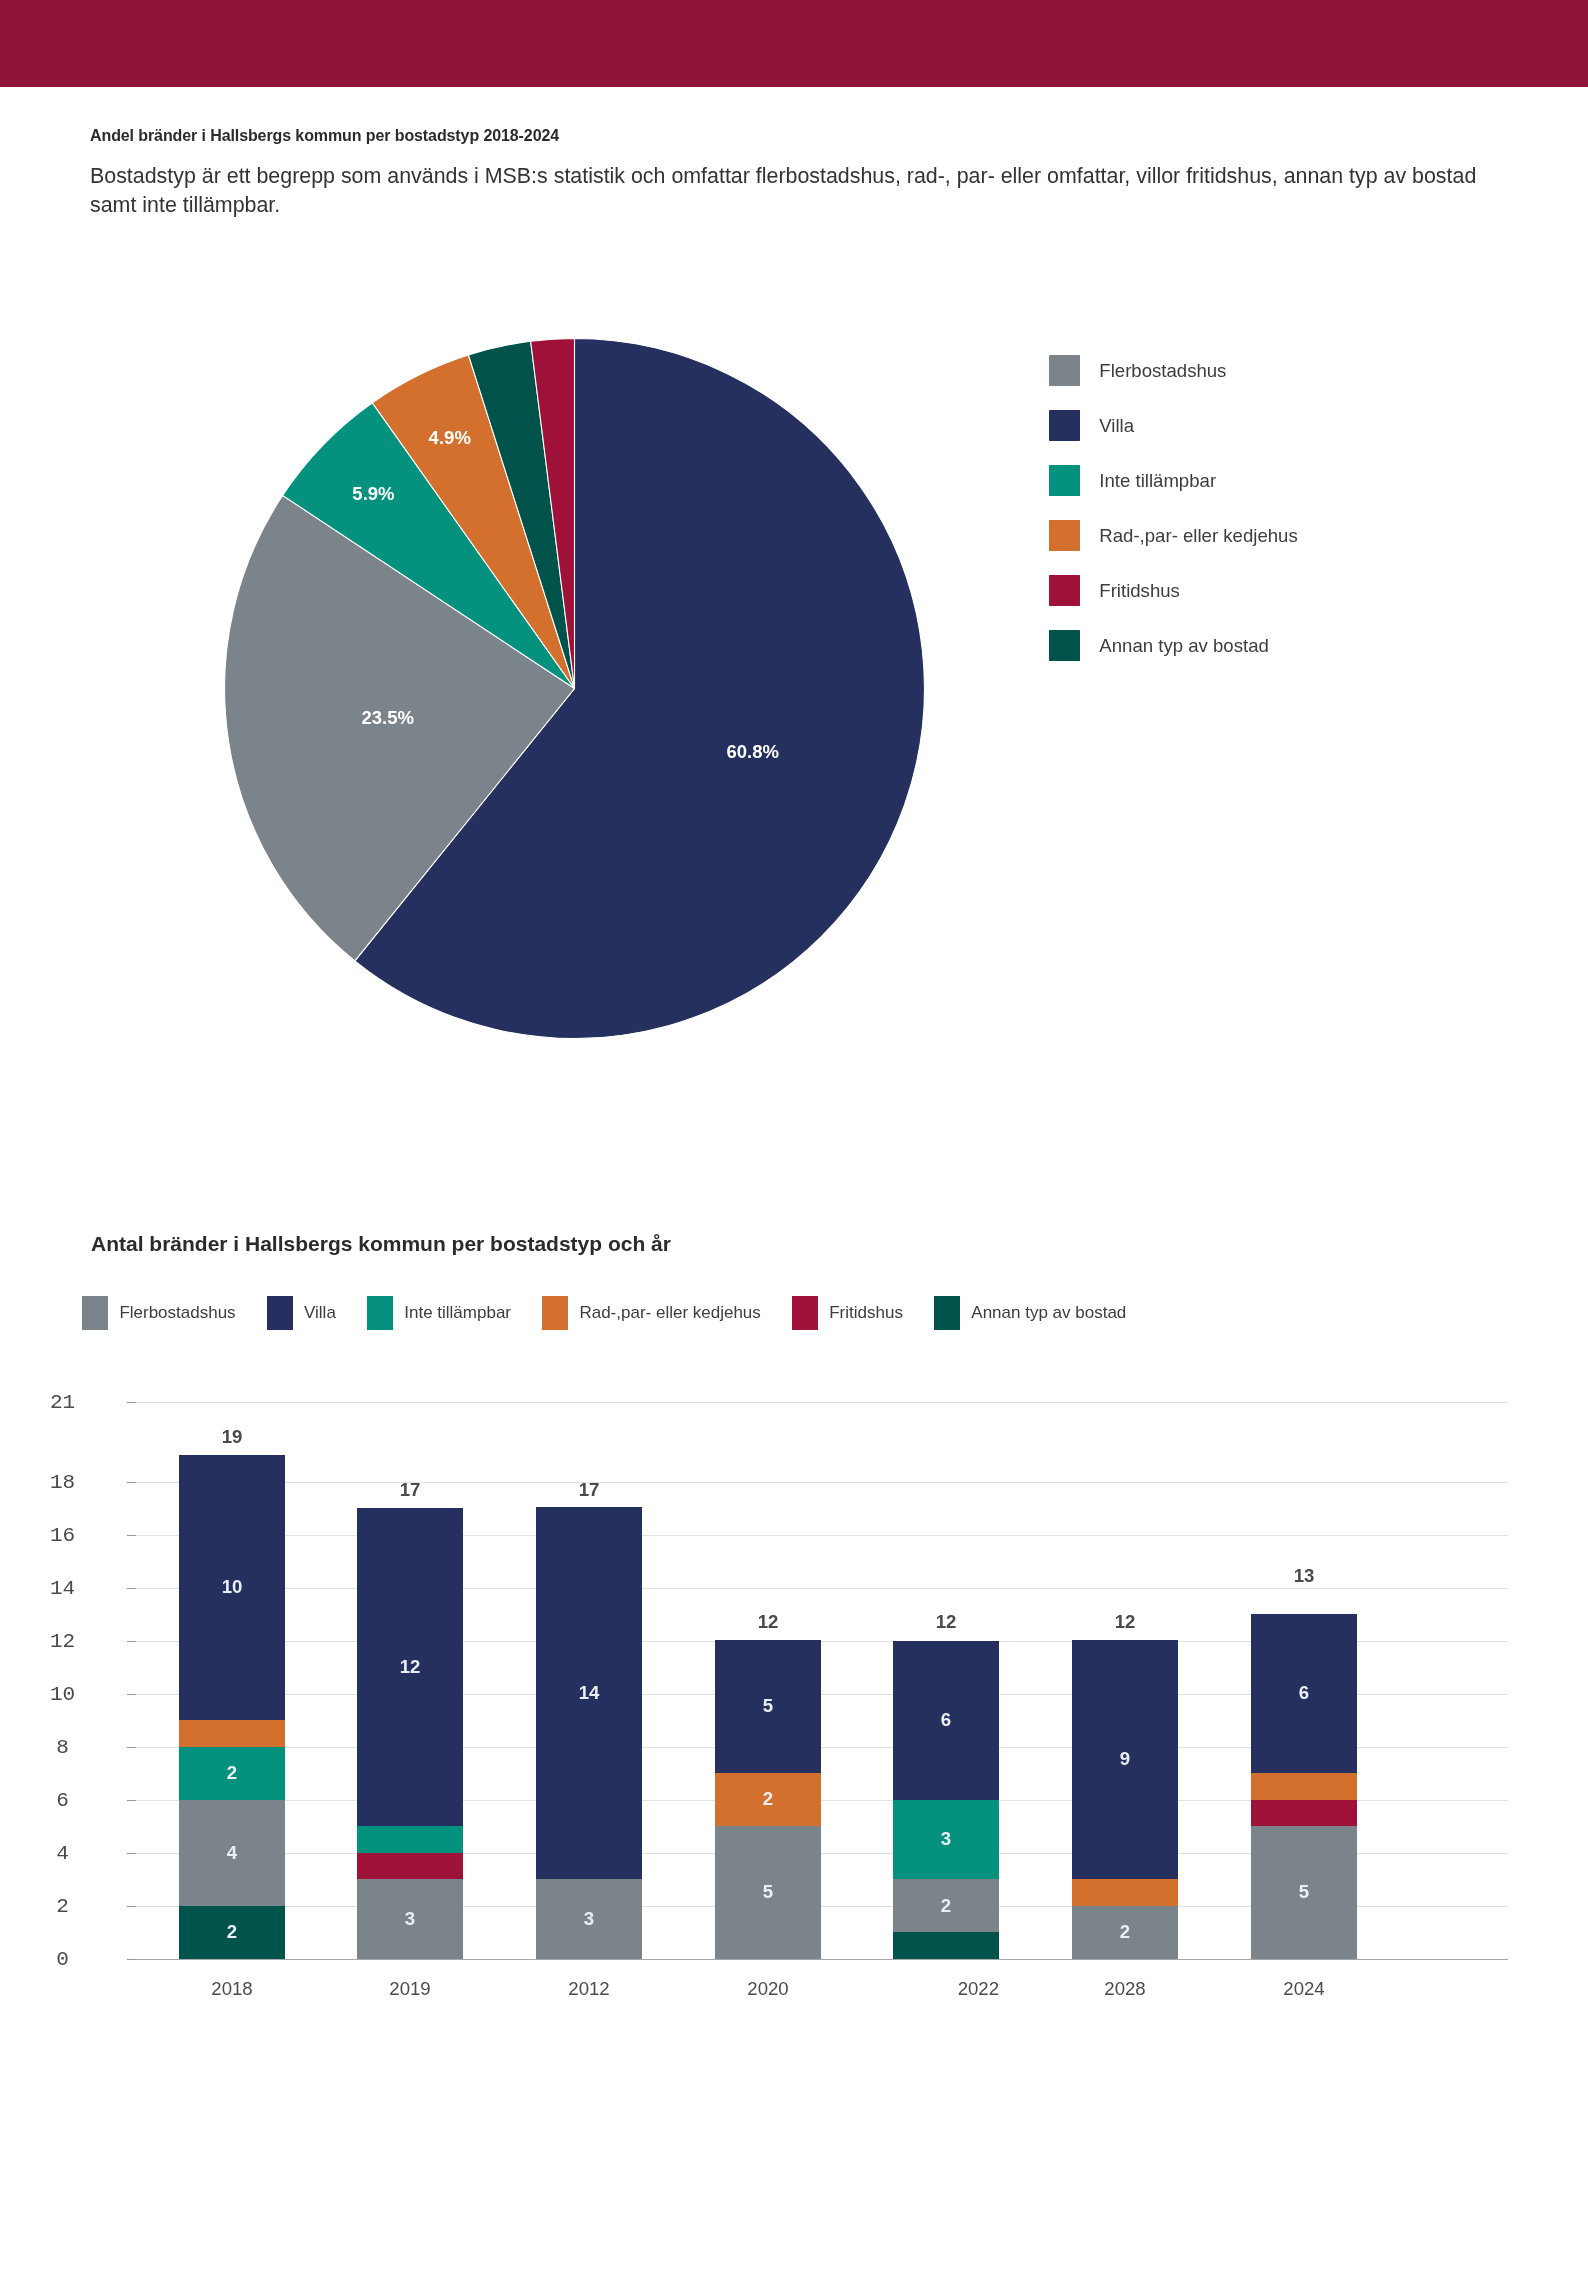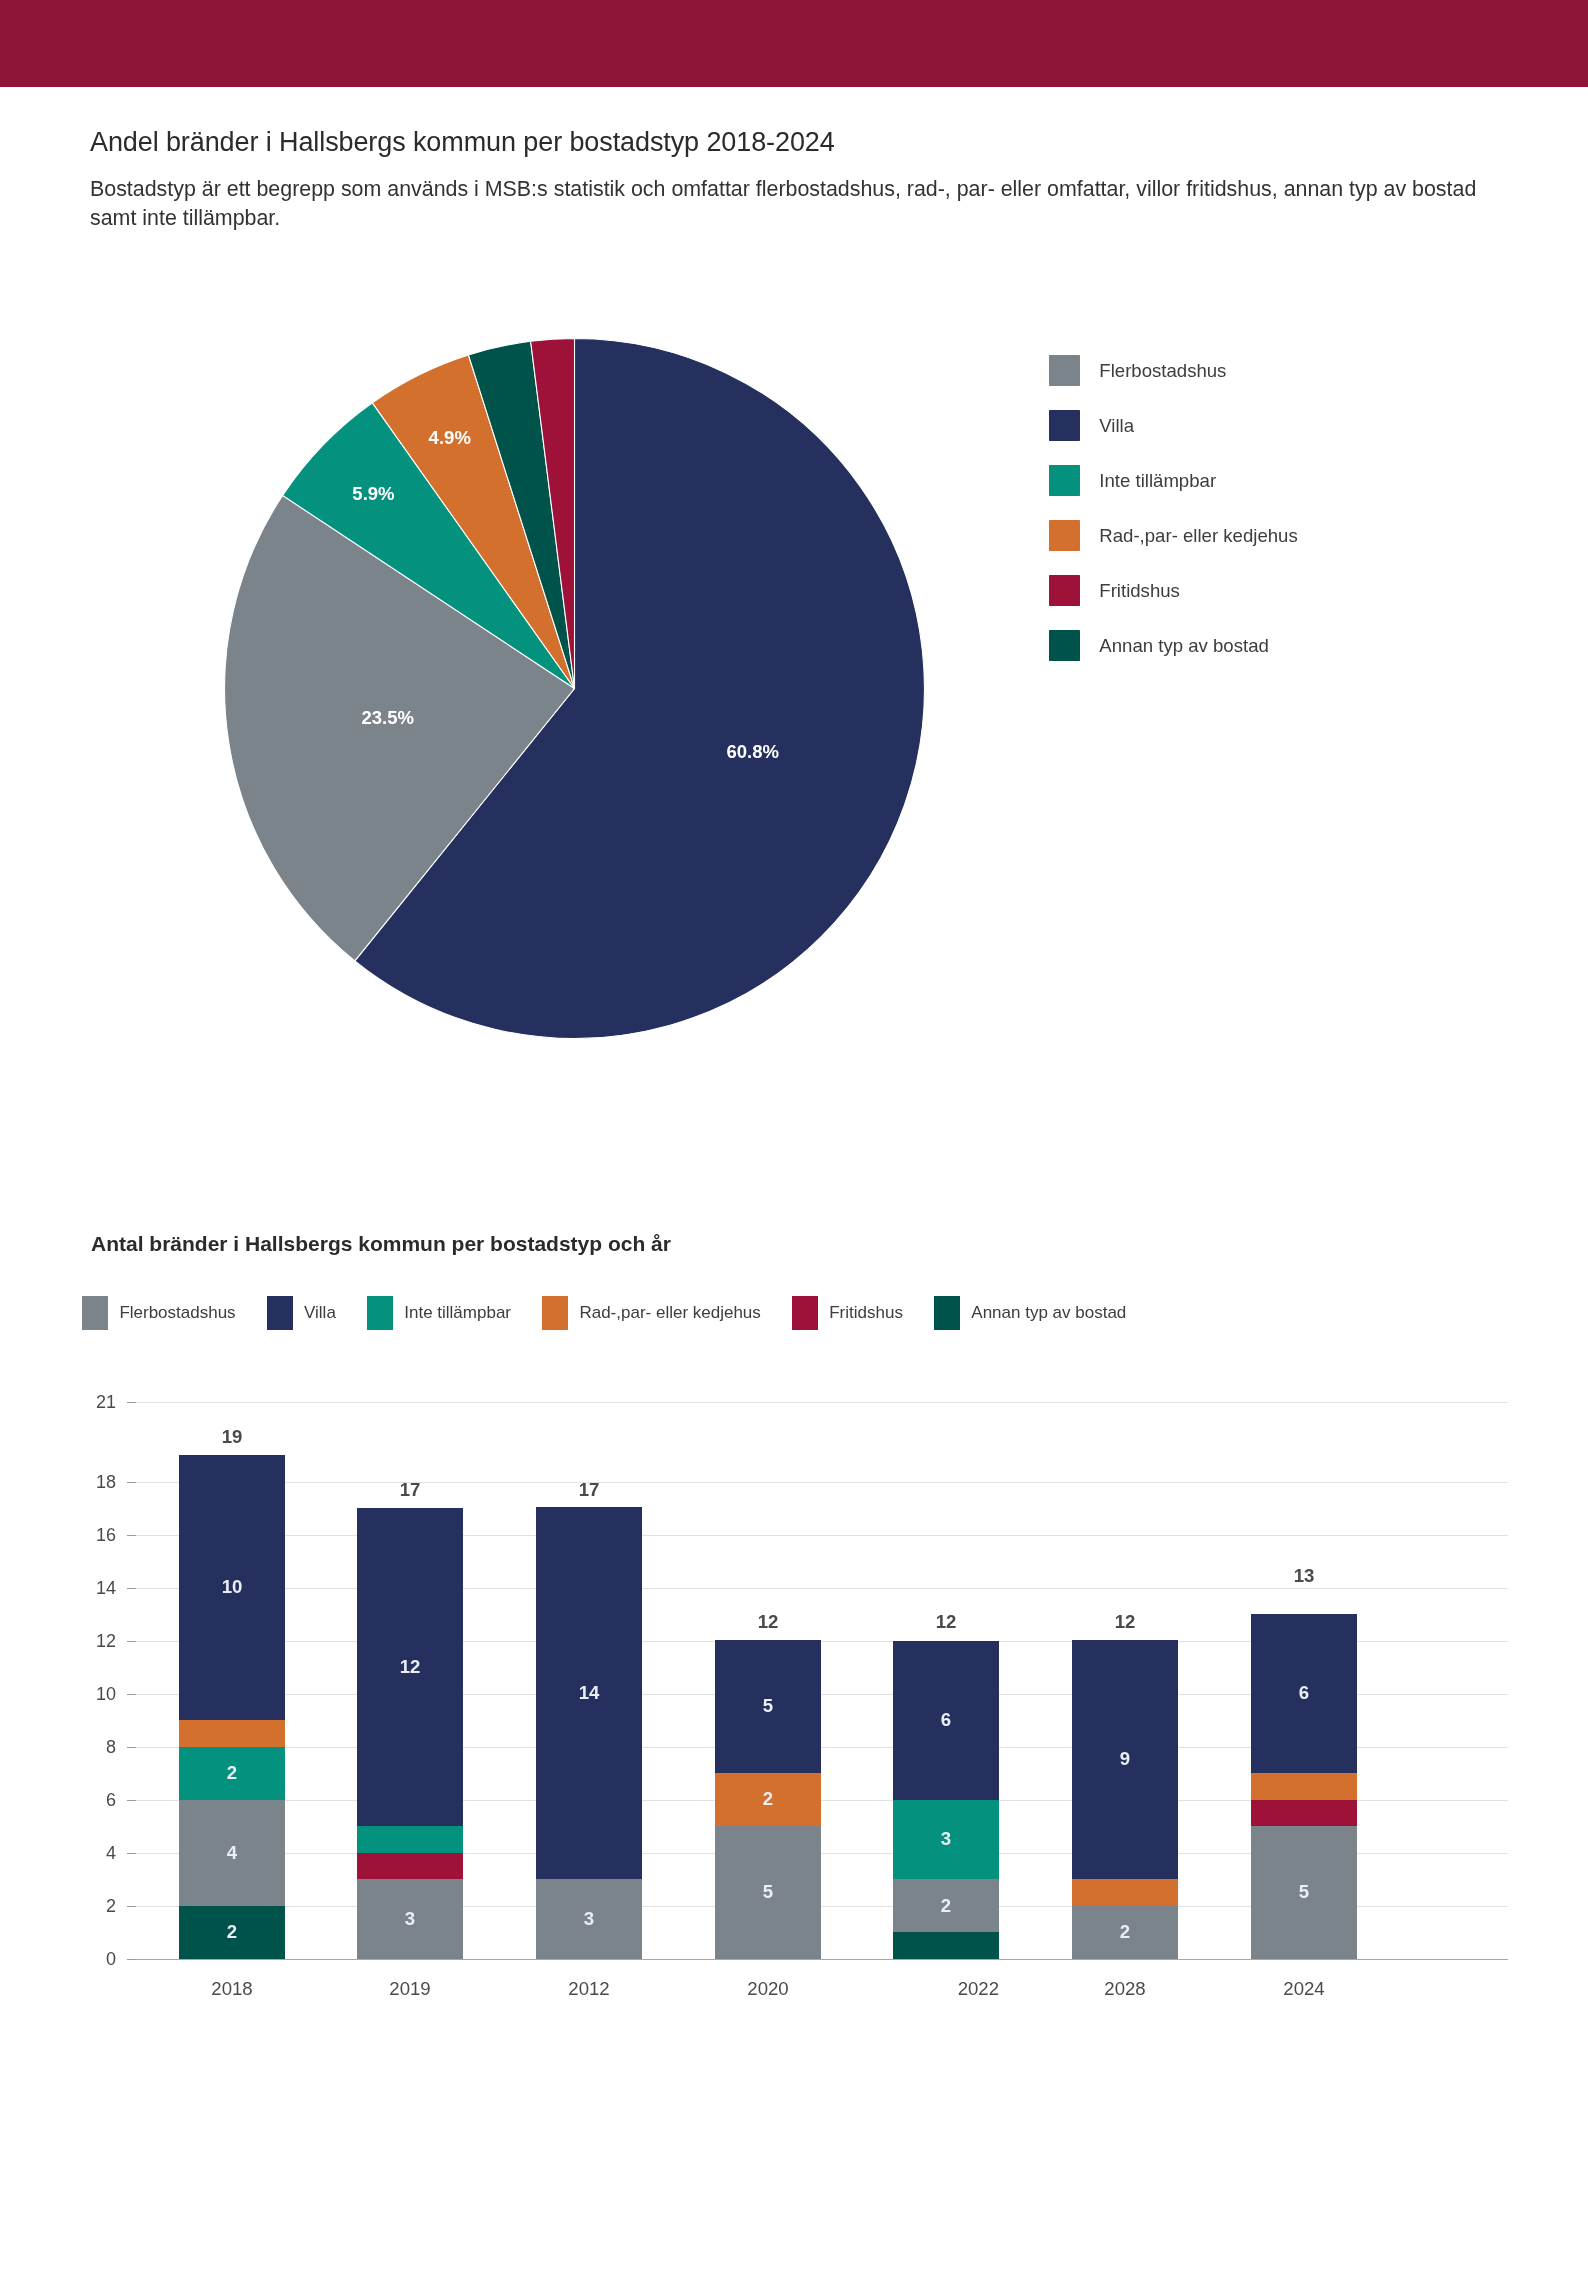--- a/index.html
+++ b/index.html
@@ -18,22 +18,22 @@
     width: 1588px; height: 87px;
   }
 
   
   #heading-block {
     position: absolute;
     left: 90px; top: 126px;
     width: 1415px;
   }
   #page-title {
-    font-size: 27px;
-    font-weight: 400;
+    font-size: 16px;
+    font-weight: 700;
     color: #2b2b2b;
     letter-spacing: -0.1px;
     line-height: 1.2;
   }
   #page-subtitle {
     margin-top: 16.4px;
     font-size: 21.4px;
     font-weight: 400;
     color: #333333;
     line-height: 1.36;
@@ -135,24 +135,25 @@
     position: absolute;
     left: 0;
     width: 1372px;
     height: 0.7px;
     background: #e2e2e2;
   }
   .gridline.axis-zero { background: #a8a8a8; height: 1.4px; }
   .ytick {
     position: absolute;
     width: 107px;
-    text-align: right;
-    font-size: 18px;
+    text-align: center;
+    font-size: 21px;
     color: #4a4a4a;
     transform: translateY(-50%);
+    font-family: Liberation Mono, monospace;
   }
   .tick-mark {
     position: absolute;
     width: 8.6px; height: 0.7px;
     background: #9a9a9a;
   }
 
   .bar-col {
     position: absolute;
     bottom: 0;

